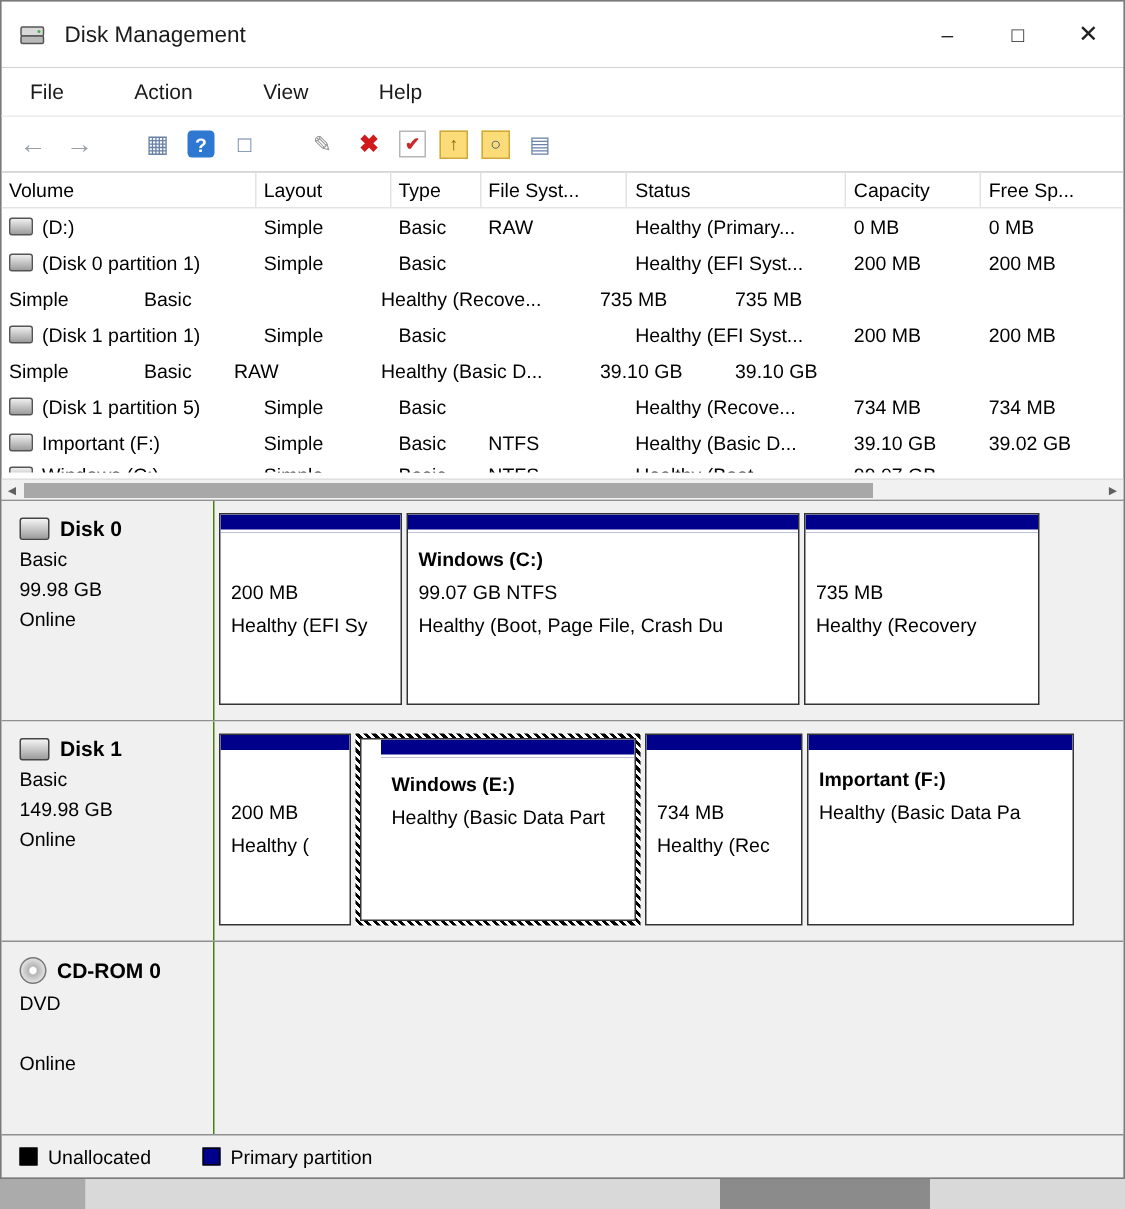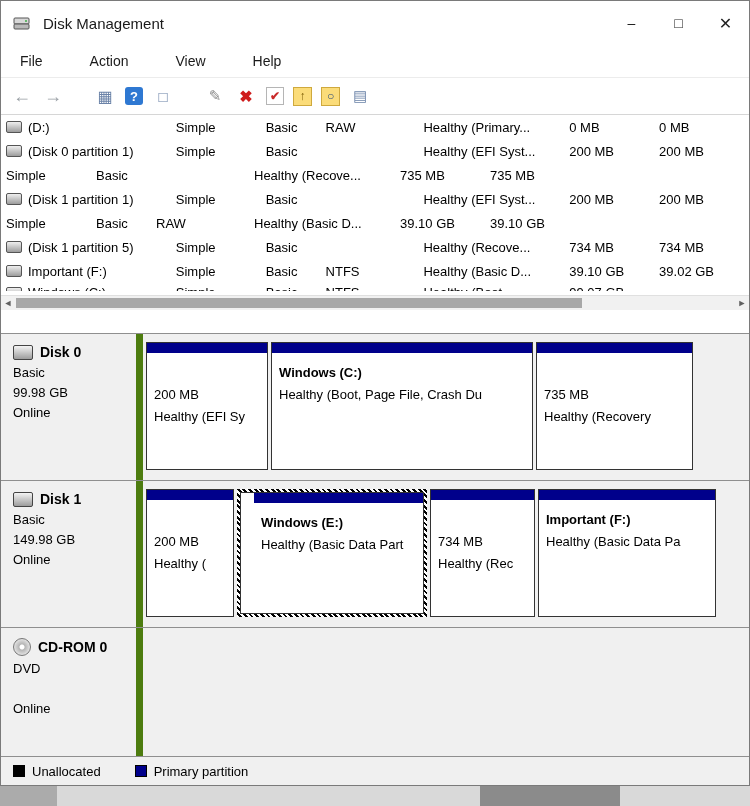--- a/index.html
+++ b/index.html
@@ -48,21 +48,21 @@
   .vol-icon{flex:0 0 14px;width:14px;height:10px;background:linear-gradient(#efefef,#9c9c9c);border:1px solid #555;border-radius:2px;margin-right:6px;}
   .tr.clip{height:8px;overflow:hidden;align-items:flex-start;}
   .tr.clip .td{padding-top:2px;}
   .hscroll{height:14px;margin-top:4px;background:#f1f1f1;border-top:1px solid #e0e0e0;position:relative;display:flex;align-items:center;}
   .harrow{width:14px;text-align:center;font-size:9px;color:#606060;}
   .hthumb{position:absolute;left:15px;top:2px;height:10px;width:566px;background:#a8a8a8;}
   
   .graph{flex:1;display:flex;flex-direction:column;background:#f0f0f0;border-top:1px solid #8f8f8f;overflow:hidden;}
   .disk-row{flex:0 0 147px;display:flex;border-bottom:1px solid #8f8f8f;box-sizing:border-box;background:#f0f0f0;}
   .cd-row{flex:1;display:flex;box-sizing:border-box;background:#f0f0f0;}
-  .disk-label{flex:0 0 142px;box-sizing:border-box;padding:10px 6px 0 12px;border-right:7px solid #4d7c0f;}
+  .disk-label{flex:0 0 142px;box-sizing:border-box;padding:10px 6px 0 12px;border-right:1px solid #4d7c0f;}
   .disk-title{display:flex;align-items:center;gap:7px;font-weight:bold;font-size:14px;color:#000;}
   .hdd-icon{width:18px;height:13px;background:linear-gradient(#f4f4f4,#9c9c9c);border:1px solid #444;border-radius:2px;}
   .cd-icon{width:16px;height:16px;border-radius:50%;border:1px solid #777;background:radial-gradient(circle,#ffffff 0 2px,#b5b5b5 3px,#e2e2e2 8px);}
   .disk-sub{font-size:13px;color:#000;margin-top:5px;}
   .gap-line{height:20px;}
   .parts{flex:1;display:flex;align-items:stretch;padding:8px 2px 10px 3px;gap:3px;overflow:hidden;}
   .part{box-sizing:border-box;border:1px solid #333;background:#fff;display:flex;flex-direction:column;overflow:hidden;}
   .band{flex:0 0 10px;background:#00008b;border-bottom:2px solid #fff;}
   .pbody{padding:7px 7px 0 7px;font-size:13px;line-height:22px;white-space:nowrap;overflow:hidden;color:#000;}
   .pname{font-weight:bold;height:22px;}
@@ -119,20 +119,29 @@
     <span class="tb-gap"></span>
     <span class="tb ic-pencil">✎</span>
     <span class="tb ic-del">✖</span>
     <span class="tb ic-chk">✔</span>
     <span class="tb ic-up">↑</span>
     <span class="tb ic-find">○</span>
     <span class="tb ic-props">▤</span>
   </div>
 
   <div class="vtable">
+    <div class="thead">
+      <div class="th c-vol">Volume</div>
+      <div class="th c-lay">Layout</div>
+      <div class="th c-typ">Type</div>
+      <div class="th c-fs">File Syst...</div>
+      <div class="th c-st">Status</div>
+      <div class="th c-cap">Capacity</div>
+      <div class="th c-fr">Free Sp...</div>
+    </div>
 
     <div class="tr">
       <div class="td c-vol">
           <span class="vol-icon"></span>
           <span>(D:)</span>
         </div>
       <div class="td c-lay">Simple</div>
       <div class="td c-typ">Basic</div>
       <div class="td c-fs">RAW</div>
       <div class="td c-st">Healthy (Primary...</div>
@@ -241,20 +250,21 @@
           <div class="pbody">
             <div class="pname"></div>
             <div>200 MB</div>
             <div>Healthy (EFI Sy</div>
           </div>
         </div>
         <div class="part" style="width:262px;flex:0 0 262px;">
           <div class="band"></div>
           <div class="pbody">
             <div class="pname">Windows  (C:)</div>
+            <div>99.07 GB NTFS</div>
             <div>Healthy (Boot, Page File, Crash Du</div>
           </div>
         </div>
         <div class="part" style="width:157px;flex:0 0 157px;">
           <div class="band"></div>
           <div class="pbody">
             <div class="pname"></div>
             <div>735 MB</div>
             <div>Healthy (Recovery</div>
           </div>

